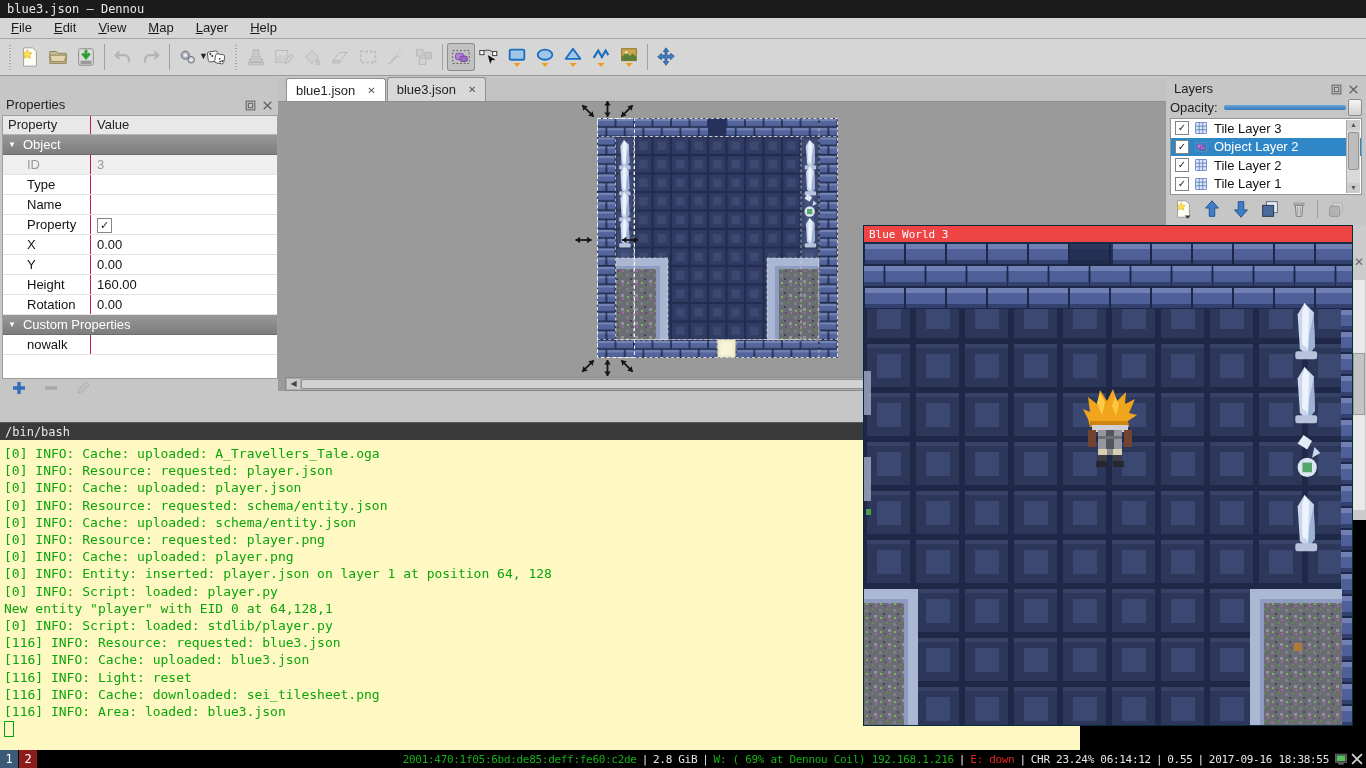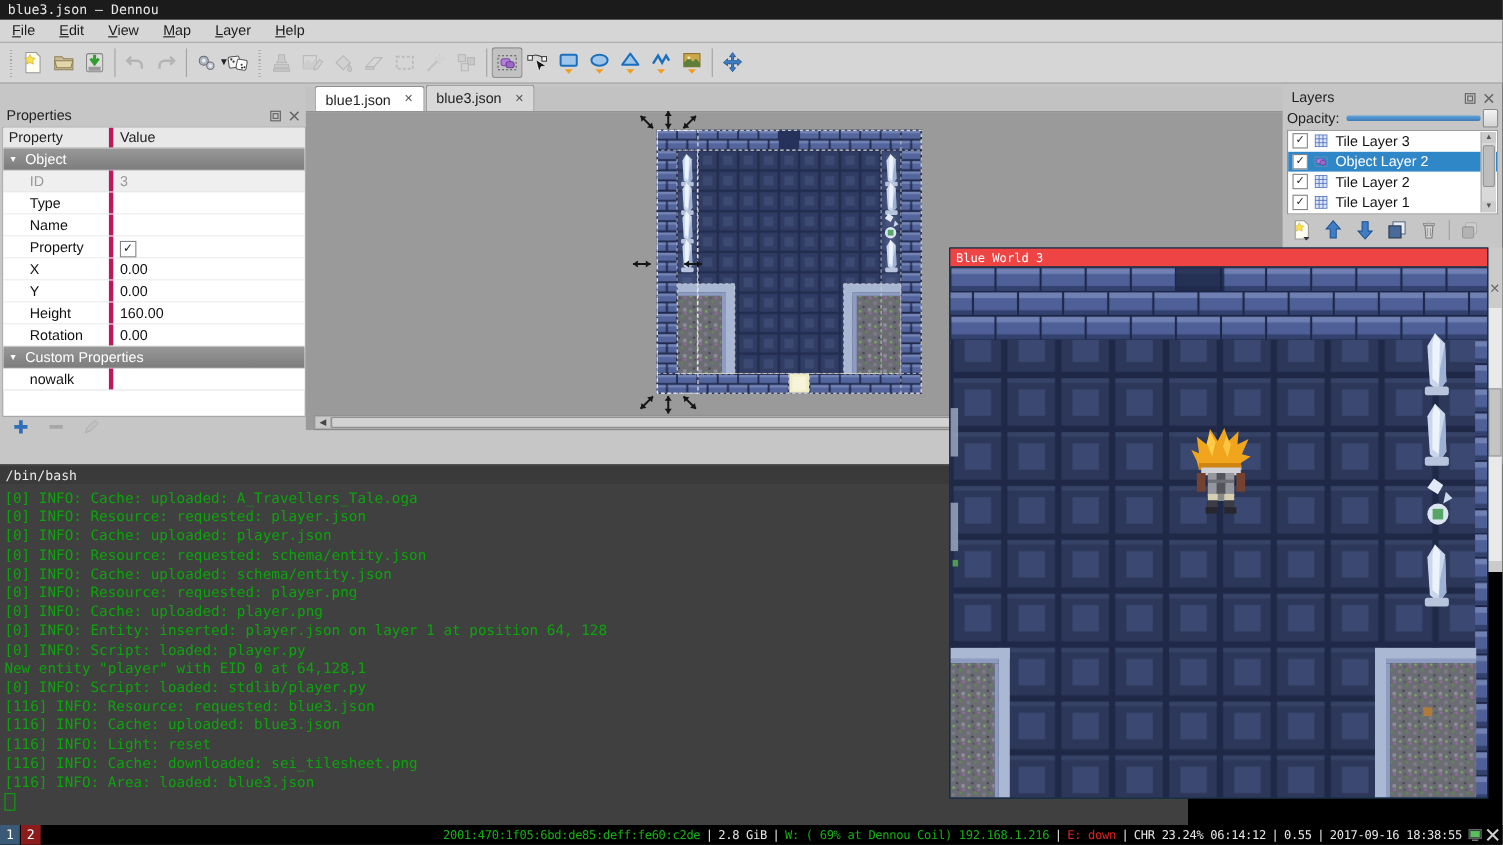--- a/index.html
+++ b/index.html
@@ -26,21 +26,21 @@
   .tbtn.on{background:#c2c2c2;box-shadow:inset 0 0 0 1px #8e8e8e}
   .tbtn .dd{position:absolute;right:-6px;top:8px;font-size:9px;color:#222}
   
   .dock-title{font:13px/18px "Liberation Sans",sans-serif;color:#222;display:flex;align-items:center}
   .dock-title .dtlabel{flex:1;padding-left:4px}
   .dock-title svg{margin-right:4px}
   #properties-dock{left:2px;top:96px;width:276px;height:308px}
   #prop-table{position:absolute;left:0;top:19px;width:274px;height:262px;background:#fff;border:1px solid #9e9e9e;overflow:hidden}
   .phead{display:flex;height:18px;background:#e8e8e8;border-bottom:1px solid #b4b4b4;font:13px/18px "Liberation Sans",sans-serif;color:#222}
   .phead .pcell{padding-left:5px}
-  .pcell.pname{width:100px;border-right:4px solid #be185d;box-sizing:border-box}
+  .pcell.pname{width:88px;border-right:1px solid #be185d;box-sizing:border-box}
   .pcell.pval{flex:1;padding-left:6px;white-space:nowrap}
   .prow{display:flex;height:19px;line-height:19px;font-size:13px;color:#111;border-bottom:1px solid #e4e4e4;background:#fff}
   .prow .pname{padding-left:24px}
   .prow.group{background:linear-gradient(#989898,#7d7d7d);color:#fff;border-bottom:1px solid #6c6c6c}
   .prow.group .tri{font-size:8px;margin:0 7px 0 5px}
   .prow.dis{background:#efefef;color:#9a9a9a}
   .cb{display:inline-block;width:13px;height:13px;border:1px solid #848484;background:#fff;
       line-height:12px;text-align:center;font-size:11px;color:#222;margin-top:2px}
   #prop-buttons{left:8px;top:283px;position:absolute;display:flex;gap:12px}
   #prop-buttons .pbtn{width:20px;height:20px}
@@ -76,21 +76,21 @@
   #layer-buttons{position:absolute;left:2px;top:118px;display:flex;align-items:center;gap:7px}
   #layer-buttons .lbtn{width:22px;height:22px}
   #layer-buttons .lbtn.off{opacity:.5;filter:grayscale(1)}
   #layer-buttons .lsep{width:1px;height:18px;background:#a0a0a0}
   
   #right-strip{left:1352px;top:225px;width:14px;height:295px;background:#cbcbcb;z-index:6}
   #right-strip .xglyph{display:block;text-align:center;font-size:12px;color:#6a6a6a;margin-top:30px}
   #right-strip .vtrack{position:absolute;left:1px;top:55px;width:12px;height:230px;background:#e9e9e9}
   #right-strip .vthumb{position:absolute;left:1px;top:128px;width:12px;height:62px;background:#c4c4c4;border:1px solid #9a9a9a;box-sizing:border-box}
   
-  #terminal{left:0;top:422px;width:1080px;height:328px;background:#404040;z-index:5}
+  #terminal{left:0;top:422px;width:1080px;height:328px;background:#fef9c3;z-index:5}
   #terminal-header{height:18px;background:#3a3a3a;color:#e8e8e8;font:12px/18px "DejaVu Sans Mono",monospace;
                    padding-left:5px;border-top:1px solid #5a5a5a;box-sizing:border-box}
   #terminal-body{padding:5px 0 0 4px;font:13px/17.2px "DejaVu Sans Mono",monospace;color:#0ca40c;white-space:pre}
   .cursor{width:8px;height:14px;border:1px solid #0ca40c;margin-top:1px}
   
   #game-window{left:863px;top:225px;width:490px;height:501px;border:1px solid #0b2a3d;box-sizing:border-box;
                background:#2c3759;z-index:10}
   #game-titlebar{height:17px;background:#ef4444;color:#fff;font:11px/17px "DejaVu Sans Mono",monospace;
                  padding-left:5px;border-bottom:1px solid #0d3346;box-sizing:border-box}
   

